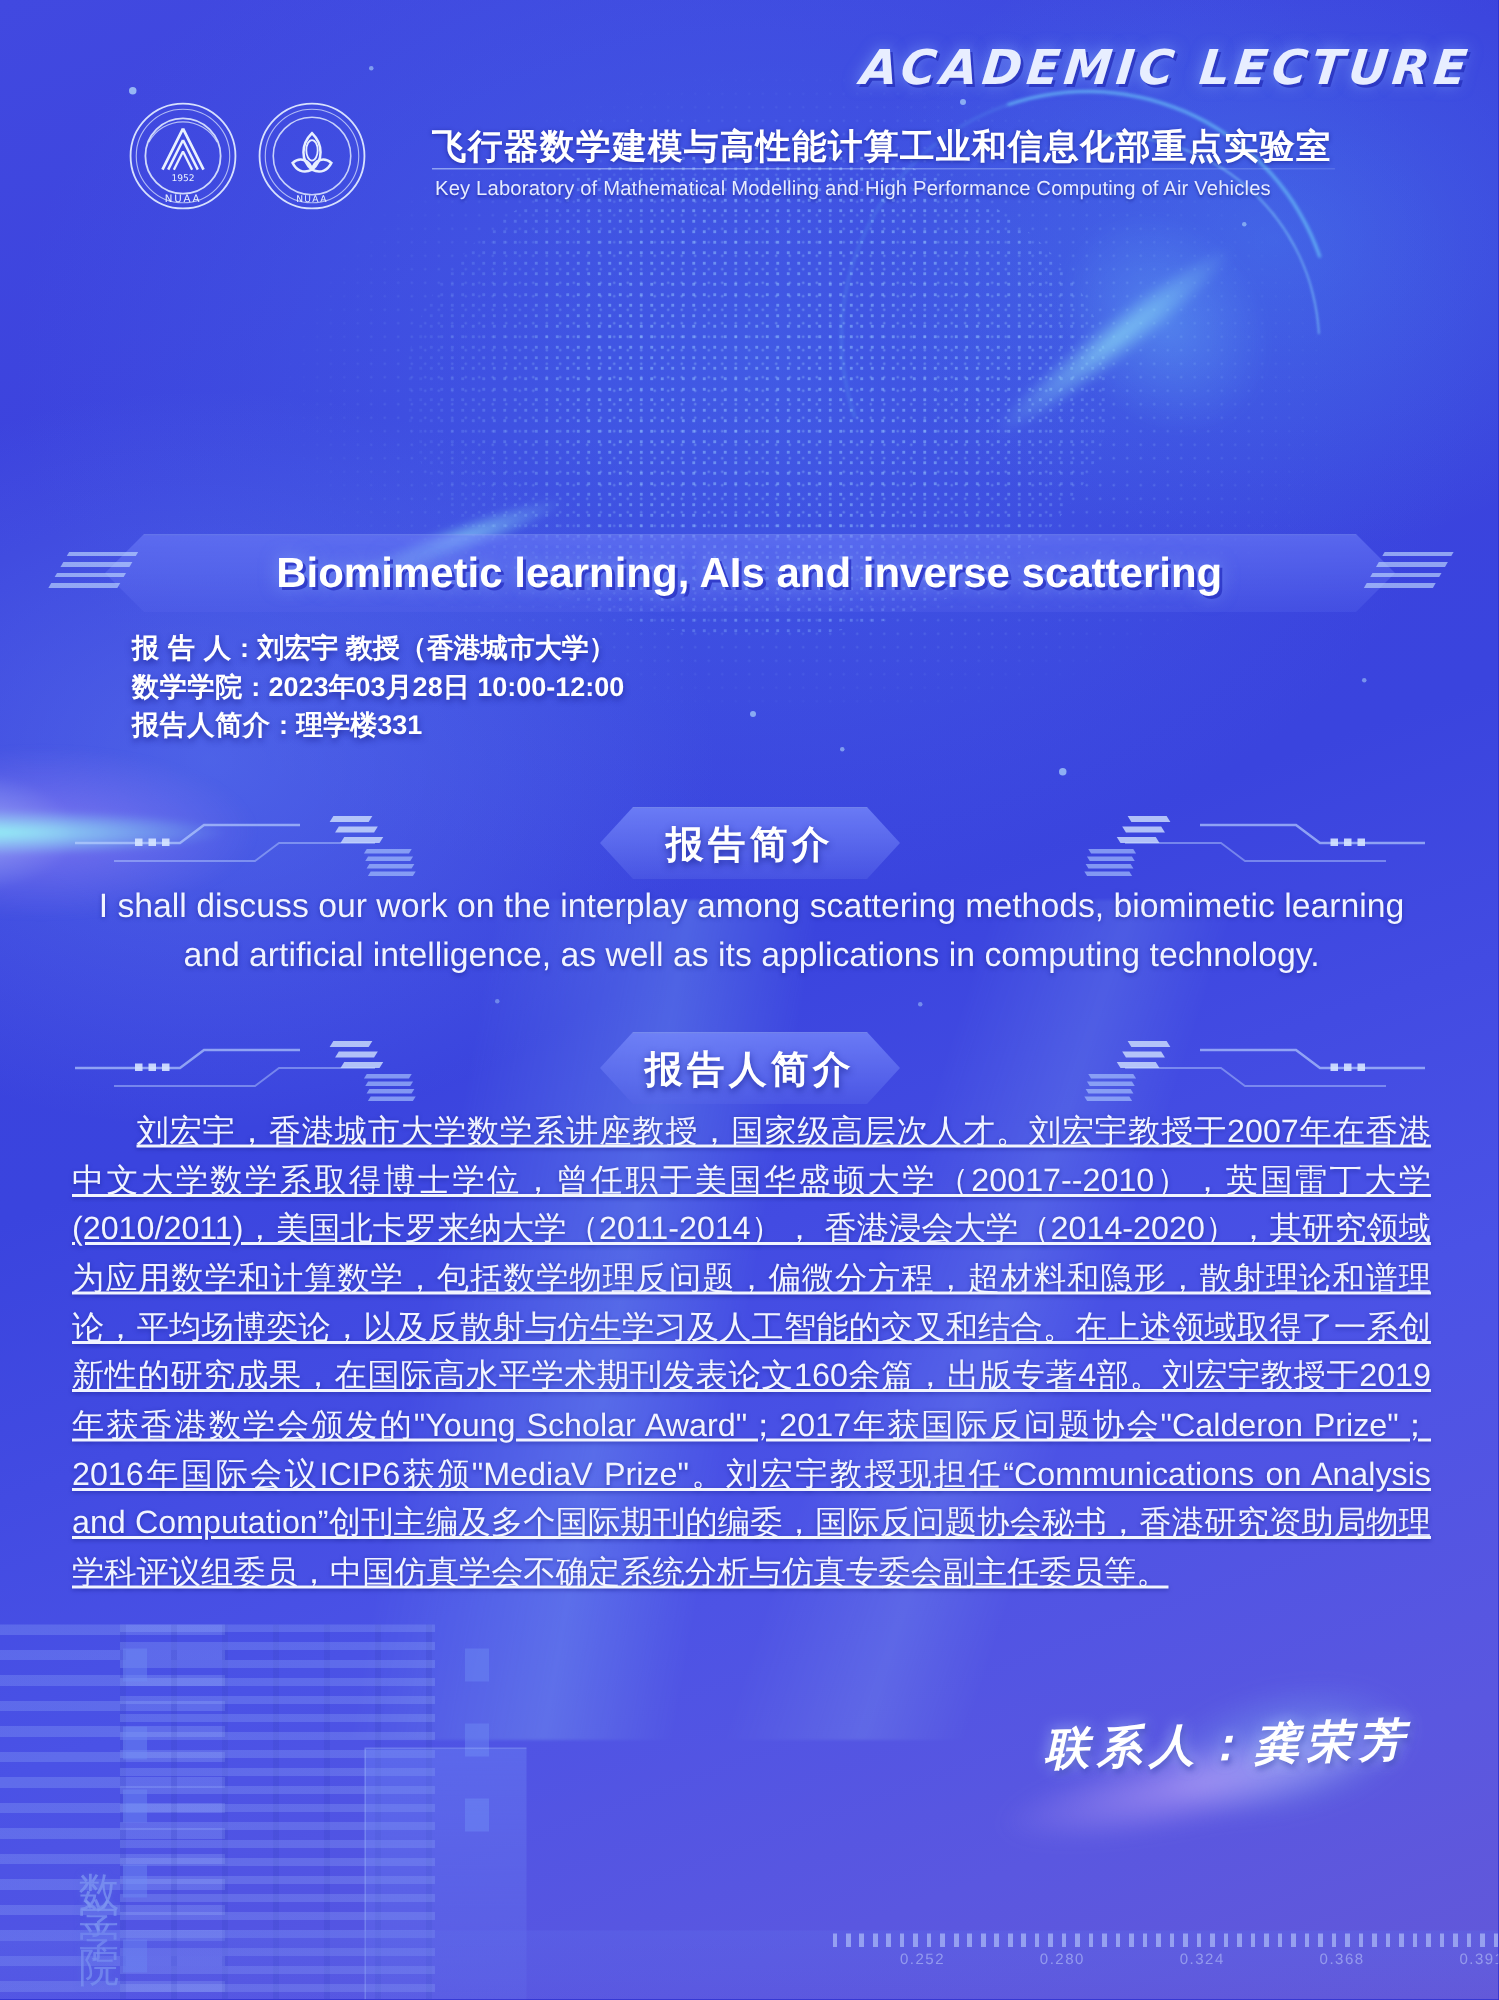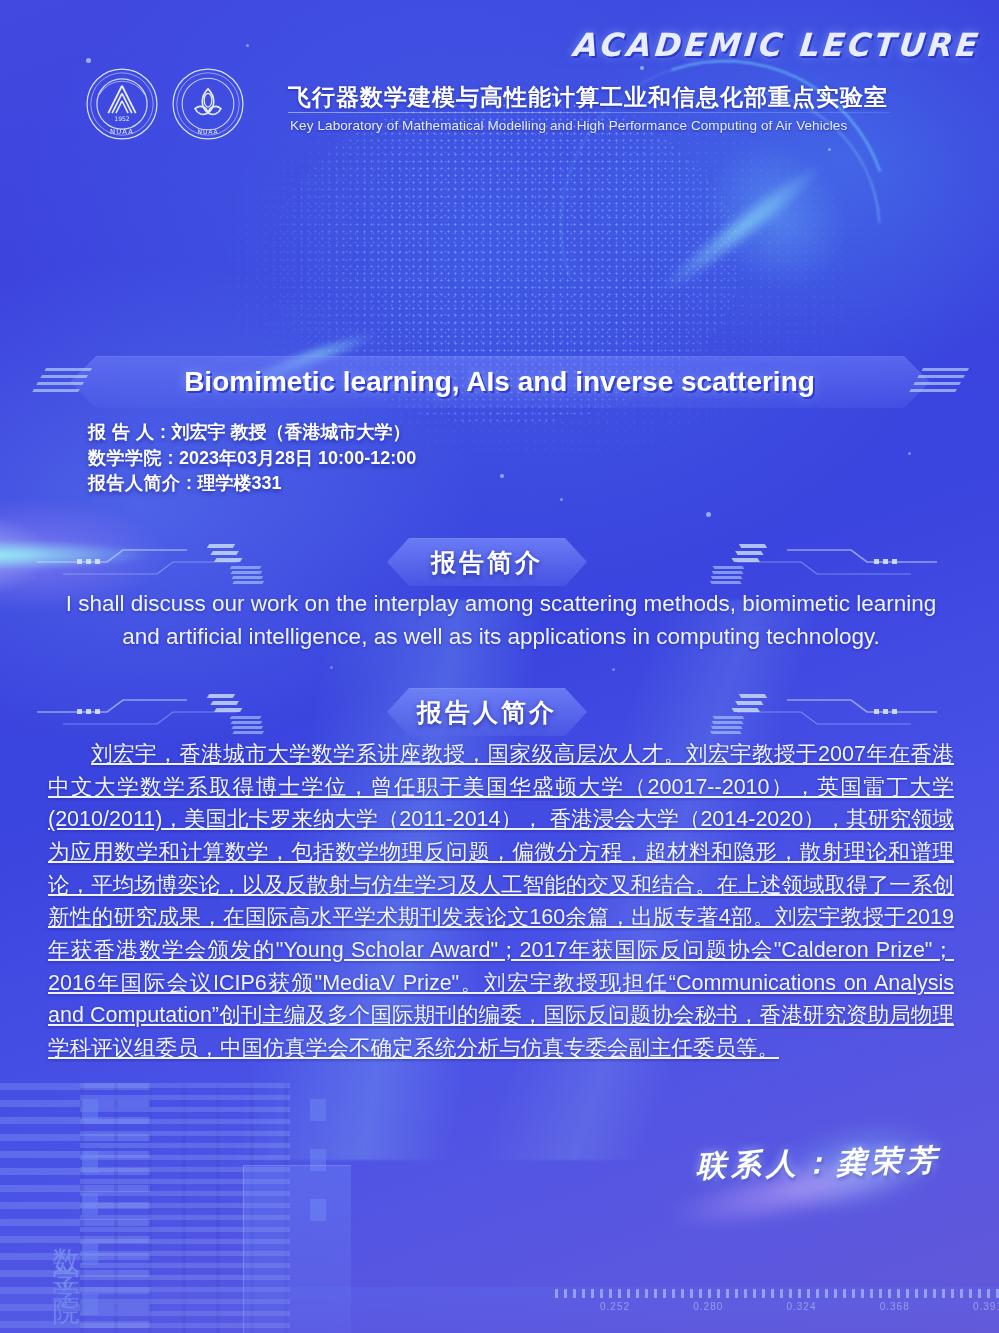--- a/index.html
+++ b/index.html
@@ -218,21 +218,21 @@
   .info {
     position: absolute; left: 88px; top: 420px;
     font-size: 18px; font-weight: 700; color: #ffffff;
     line-height: 1.42;
     text-shadow: 0 2px 4px rgba(25,35,150,.75);
   }
   .info .lbl { letter-spacing: .5px; }
 
   
   .section-banner {
-    position: absolute; left: 47px; width: 880px; height: 48px; font-family: Liberation Serif, serif;
+    position: absolute; left: 60px; width: 880px; height: 48px; font-family: Liberation Serif, serif;
   }
   .sb-center {
     position: absolute; left: 340px; top: 0; width: 200px; height: 48px;
     background: linear-gradient(to bottom, rgba(120,138,252,.75), rgba(86,100,232,.45));
     clip-path: polygon(22px 0, 178px 0, 200px 24px, 178px 48px, 22px 48px, 0 24px);
     border-top: 1px solid rgba(190,215,255,.35);
   }
   .sb-wing {
     position: absolute; top: 0; width: 350px; height: 48px;
   }

